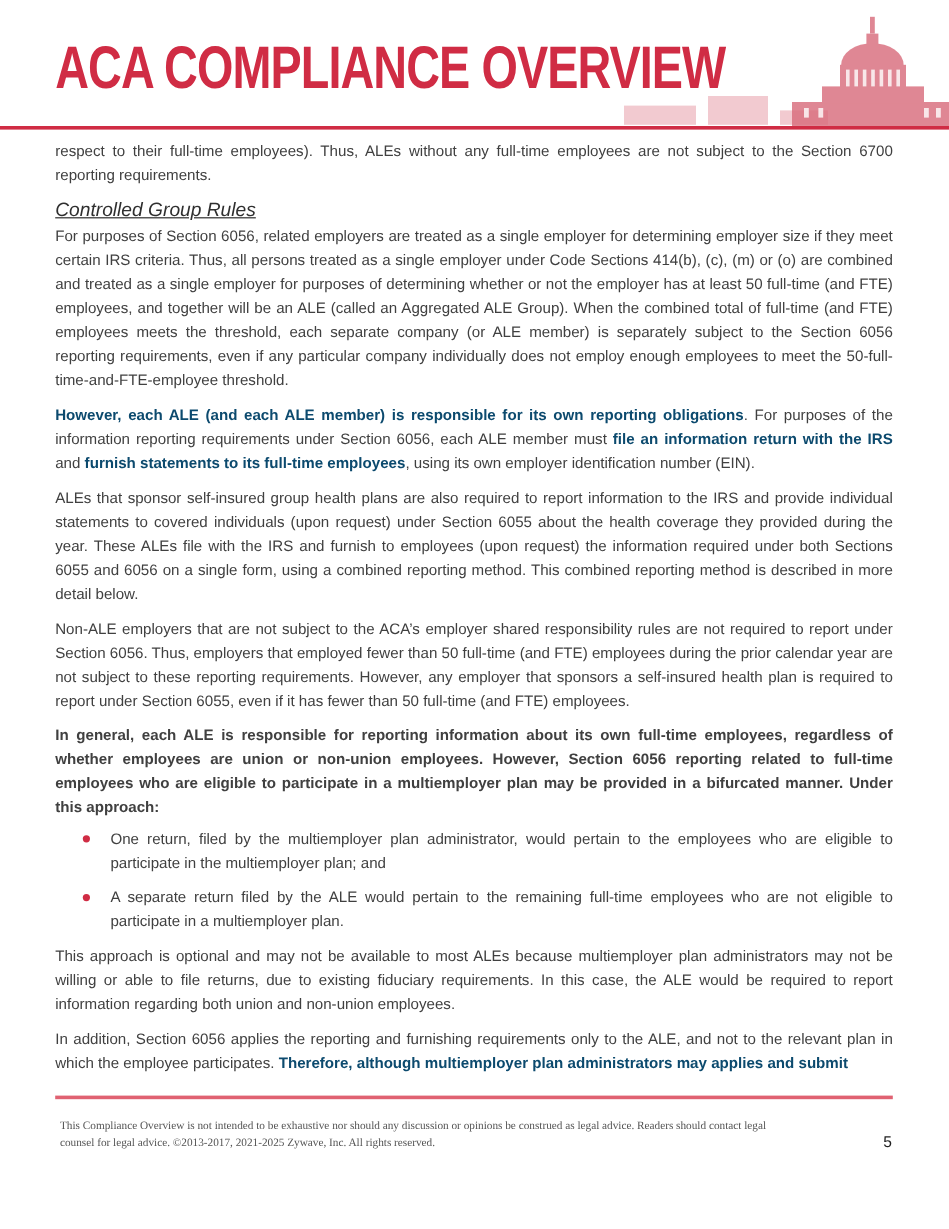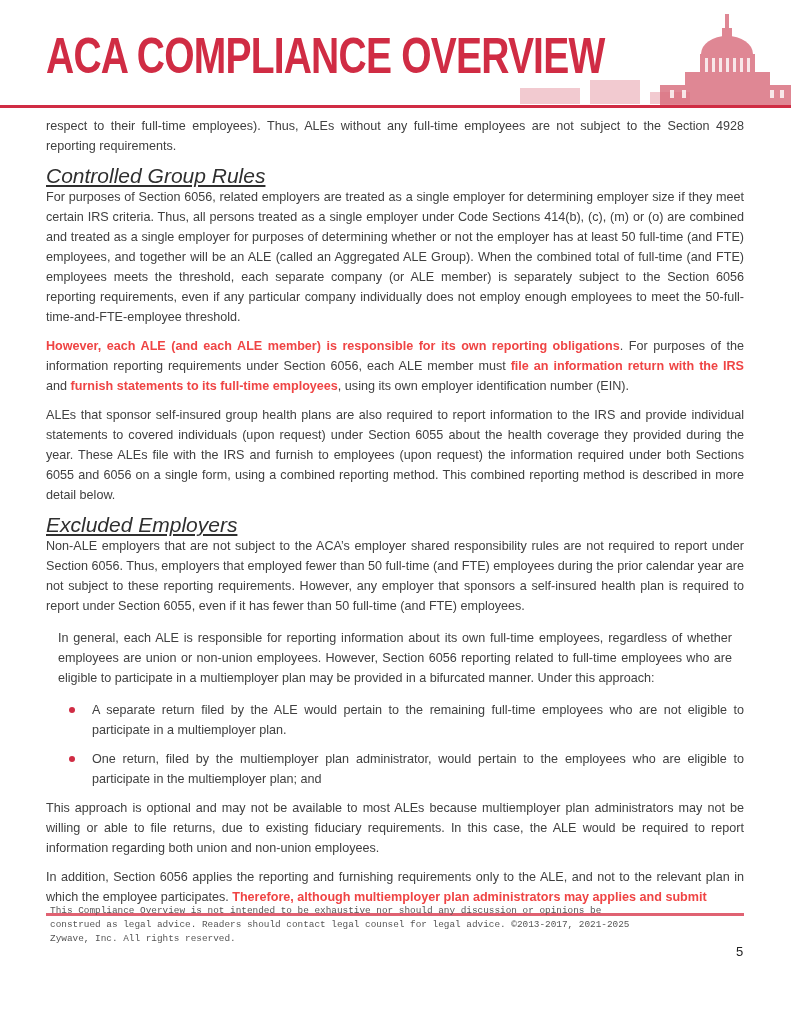--- a/index.html
+++ b/index.html
@@ -10,29 +10,29 @@
       font-family: "Liberation Sans", sans-serif; font-weight: 700;
       font-size: 50px; line-height: 56px; color: #d02c44;
       letter-spacing: -1px; transform: scaleX(0.78); transform-origin: left top;
       white-space: nowrap;
     }
     .capitol { position: absolute; left: 500px; top: 10px; width: 291px; height: 100px; }
     .header-rule { position: absolute; left: 0; top: 105px; width: 791px; height: 3px; background: #d02c44; }
 
     .content { position: absolute; left: 46px; top: 116px; width: 698px; font-size: 12.6px; line-height: 20px; color: #404040; text-align: justify; }
     .content p { margin: 0 0 9px 0; }
-    .content p.tight { margin: 12px; }
-    .h2 { font-style: italic; text-decoration: underline; font-size: 21px; line-height: 22px; color: #2f2f2f; margin: 6px 0 0 0; }
-    .bold { font-weight: 700; color: #ef4444; }
+    .content p.tight { margin: 0; font-weight: bold; }
+    .h2 { font-style: italic; text-decoration: underline; font-size: 16px; line-height: 22px; color: #2f2f2f; margin: 6px 0 0 0; }
+    .bold { font-weight: 700; color: #0c4a6e; }
     ul.bullets { list-style: none; margin: 6px 0 9px 0; padding: 0; }
     ul.bullets li { position: relative; padding-left: 46px; margin-bottom: 9px; }
     ul.bullets li .dot { position: absolute; left: 23px; top: 7px; width: 6px; height: 6px; border-radius: 50%; background: #d02c44; }
 
     .footer-rule { position: absolute; left: 46px; top: 913px; width: 698px; height: 3px; background: #e06272; }
-    .footer-text { position: absolute; left: 50px; top: 904px; width: 600px; font-family: Liberation Mono, monospace; font-size: 9.4px; line-height: 14px; color: #555; }
+    .footer-text { position: absolute; left: 50px; top: 932px; width: 600px; font-family: Liberation Serif, serif; font-size: 9.4px; line-height: 14px; color: #555; }
     .page-num { position: absolute; left: 736px; top: 944px; font-size: 13px; color: #222; }
   </style>
 </head>
 <body>
 
 <div class="header">
   <div class="title">ACA COMPLIANCE OVERVIEW</div>
   <svg class="capitol" viewBox="0 0 291 100">
     <g fill="#e8a0aa" opacity="0.55">
       <rect x="20" y="78" width="60" height="16"></rect>
@@ -58,35 +58,34 @@
       <rect x="170" y="80" width="4" height="8"></rect>
         <rect x="182" y="80" width="4" height="8"></rect>
       <rect x="270" y="80" width="4" height="8"></rect>
         <rect x="280" y="80" width="4" height="8"></rect>
     </g>
   </svg>
   <div class="header-rule"></div>
 </div>
 
 <div class="content">
-  <p>respect to their full-time employees). Thus, ALEs without any full-time employees are not subject to the Section 4928 reporting requirements.</p>
+  <p>respect to their full-time employees). Thus, ALEs without any full-time employees are not subject to the Section 6700 reporting requirements.</p>
 
   <div class="h2">Controlled Group Rules</div>
   <p>For purposes of Section 6056, related employers are treated as a single employer for determining employer size if they meet certain IRS criteria. Thus, all persons treated as a single employer under Code Sections 414(b), (c), (m) or (o) are combined and treated as a single employer for purposes of determining whether or not the employer has at least 50 full-time (and FTE) employees, and together will be an ALE (called an Aggregated ALE Group). When the combined total of full-time (and FTE) employees meets the threshold, each separate company (or ALE member) is separately subject to the Section 6056 reporting requirements, even if any particular company individually does not employ enough employees to meet the 50-full-time-and-FTE-employee threshold.</p>
   <p><span class="bold">However, each ALE (and each ALE member) is responsible for its own reporting obligations</span><span>. For purposes of the information reporting requirements under Section 6056, each ALE member must </span><span class="bold">file an information return with the IRS</span><span> and </span><span class="bold">furnish statements to its full-time employees</span><span>, using its own employer identification number (EIN).</span></p>
 
   <p>ALEs that sponsor self-insured group health plans are also required to report information to the IRS and provide individual statements to covered individuals (upon request) under Section 6055 about the health coverage they provided during the year. These ALEs file with the IRS and furnish to employees (upon request) the information required under both Sections 6055 and 6056 on a single form, using a combined reporting method. This combined reporting method is described in more detail below.</p>
 
-  <div class="h2">Excluded Employers</div>
   <p>Non-ALE employers that are not subject to the ACA’s employer shared responsibility rules are not required to report under Section 6056. Thus, employers that employed fewer than 50 full-time (and FTE) employees during the prior calendar year are not subject to these reporting requirements. However, any employer that sponsors a self-insured health plan is required to report under Section 6055, even if it has fewer than 50 full-time (and FTE) employees.</p>
 
   <p class="tight">In general, each ALE is responsible for reporting information about its own full-time employees, regardless of whether employees are union or non-union employees. However, Section 6056 reporting related to full-time employees who are eligible to participate in a multiemployer plan may be provided in a bifurcated manner. Under this approach:</p>
   <ul class="bullets">
+    <li><span class="dot"></span><span>One return, filed by the multiemployer plan administrator, would pertain to the employees who are eligible to participate in the multiemployer plan; and</span></li>
     <li><span class="dot"></span><span>A separate return filed by the ALE would pertain to the remaining full-time employees who are not eligible to participate in a multiemployer plan.</span></li>
-    <li><span class="dot"></span><span>One return, filed by the multiemployer plan administrator, would pertain to the employees who are eligible to participate in the multiemployer plan; and</span></li>
   </ul>
   <p>This approach is optional and may not be available to most ALEs because multiemployer plan administrators may not be willing or able to file returns, due to existing fiduciary requirements. In this case, the ALE would be required to report information regarding both union and non-union employees.</p>
   <p><span>In addition, Section 6056 applies the reporting and furnishing requirements only to the ALE, and not to the relevant plan in which the employee participates. </span><span class="bold">Therefore, although multiemployer plan administrators may applies and submit</span></p>
 </div>
 
 <div class="footer-rule"></div>
 <div class="footer-text">This Compliance Overview is not intended to be exhaustive nor should any discussion or opinions be construed as legal advice. Readers should contact legal counsel for legal advice. ©2013-2017, 2021-2025 Zywave, Inc. All rights reserved.</div>
 <div class="page-num">5</div>
 
 </body></html>

